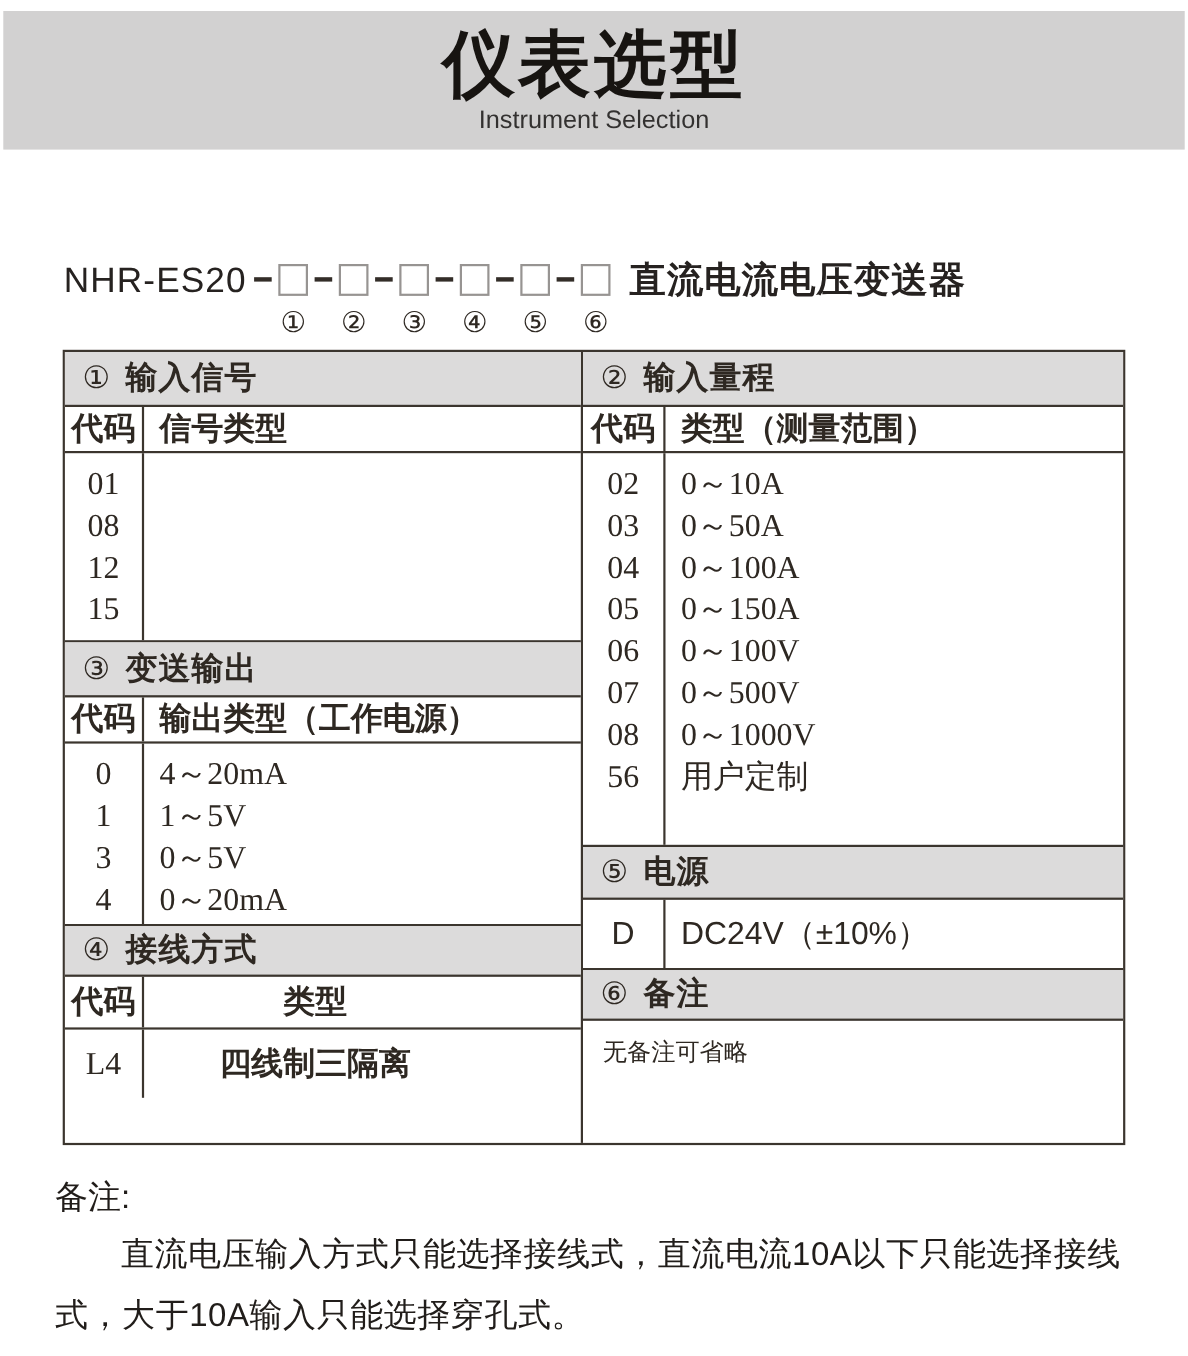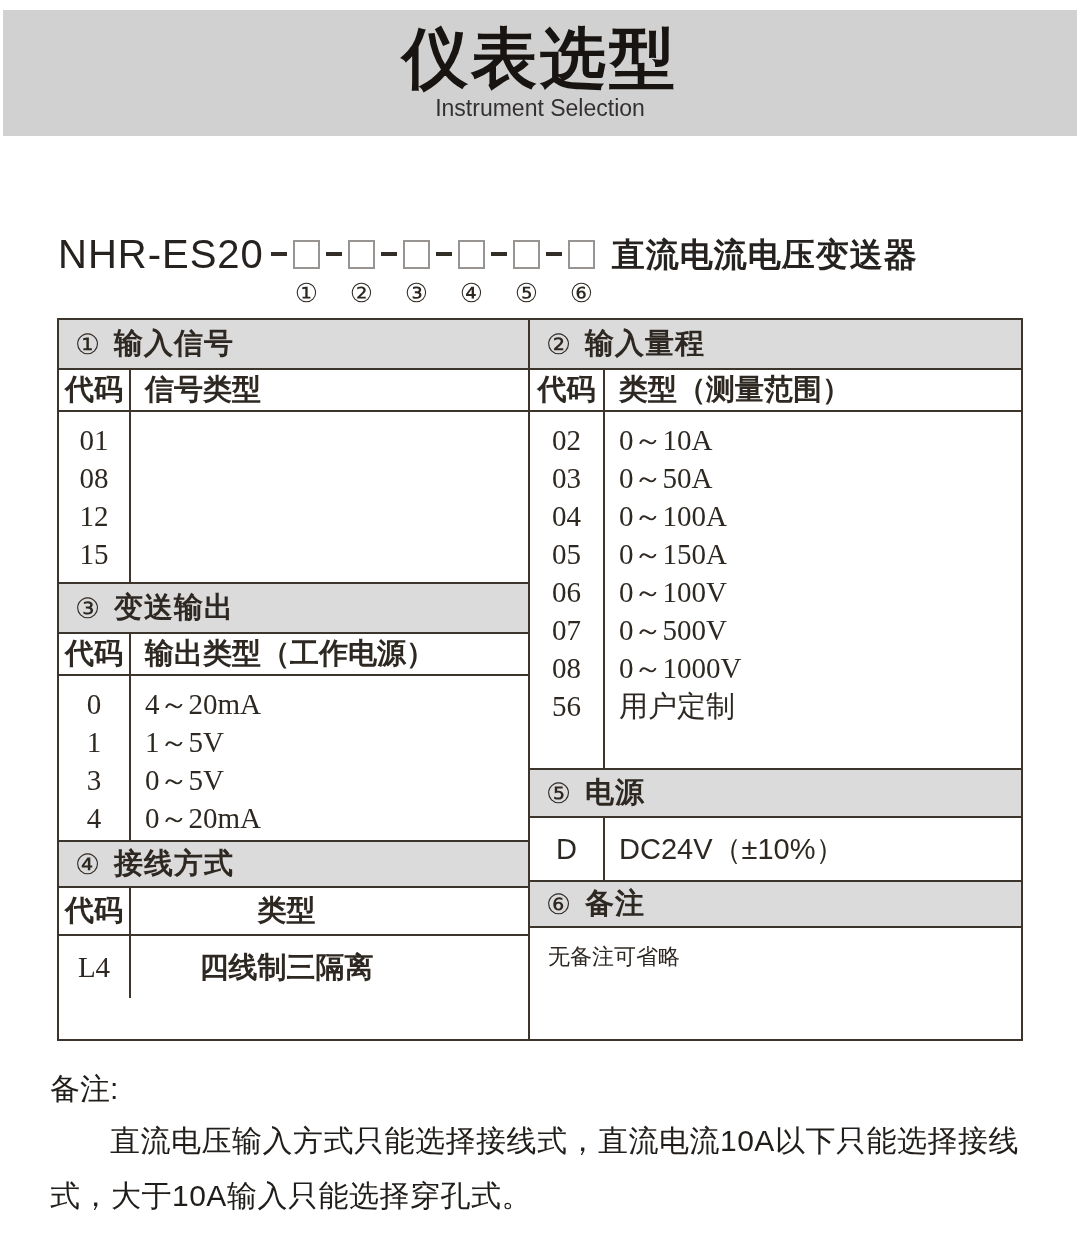--- a/index.html
+++ b/index.html
@@ -26,21 +26,21 @@
   }
   .banner-sub {
     font-family: "Liberation Sans", "DejaVu Sans", sans-serif;
     font-size: 23px; font-weight: 400; color: #333130; margin-top: 2px;
   }
 
   
   .model-area { margin: 98px 0 0 58px; display: flex; align-items: flex-start; }
   .model-prefix {
     font-family: "Liberation Sans", "DejaVu Sans", sans-serif;
-    font-size: 40px; letter-spacing: 1px; line-height: 40px; color: #262220;
+    font-size: 32px; letter-spacing: 1px; line-height: 40px; color: #262220;
   }
   .slots-col { display: flex; flex-direction: column; margin-left: 2px; }
   .slots-row { display: flex; }
   .slot { width: 55px; height: 40px; display: flex; align-items: center; }
   .dash { width: 16px; height: 4px; background: #332d28; margin: 0 6px 0 5px; }
   .mbox { width: 27px; height: 29px; border: 2px solid #979492; background: #fff; }
   .nums-row { display: flex; margin-top: 4px; }
   .num-cell {
     width: 55px; text-align: center; padding-left: 26px;
     font-size: 26px; color: #2e2822; line-height: 32px;

